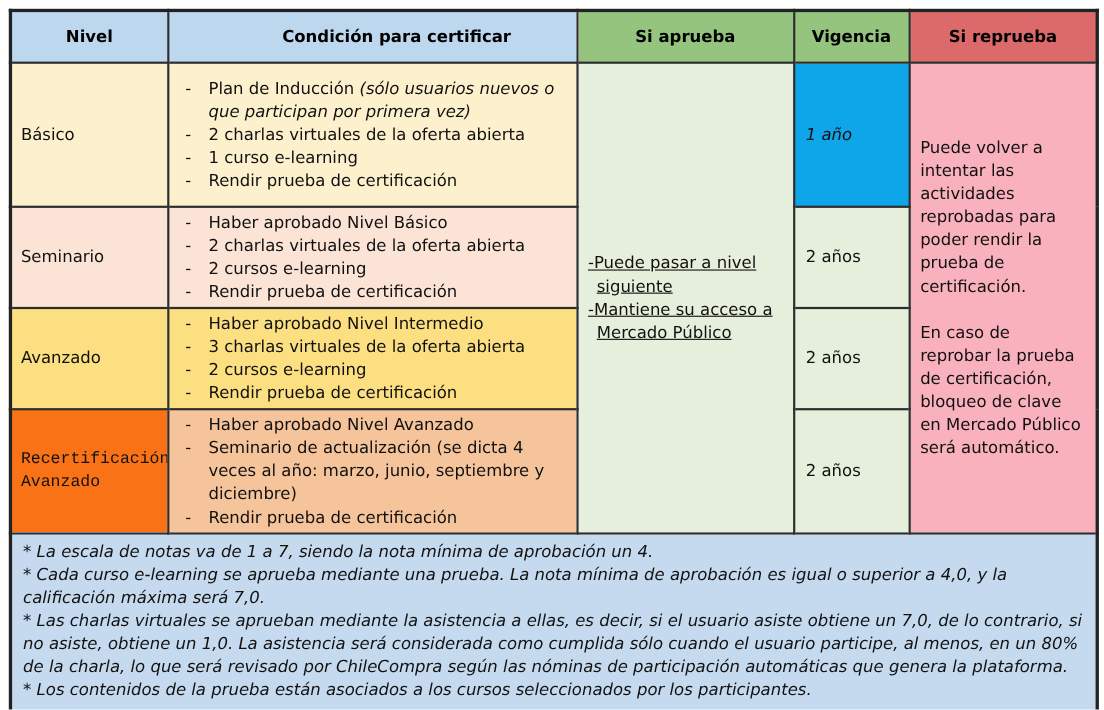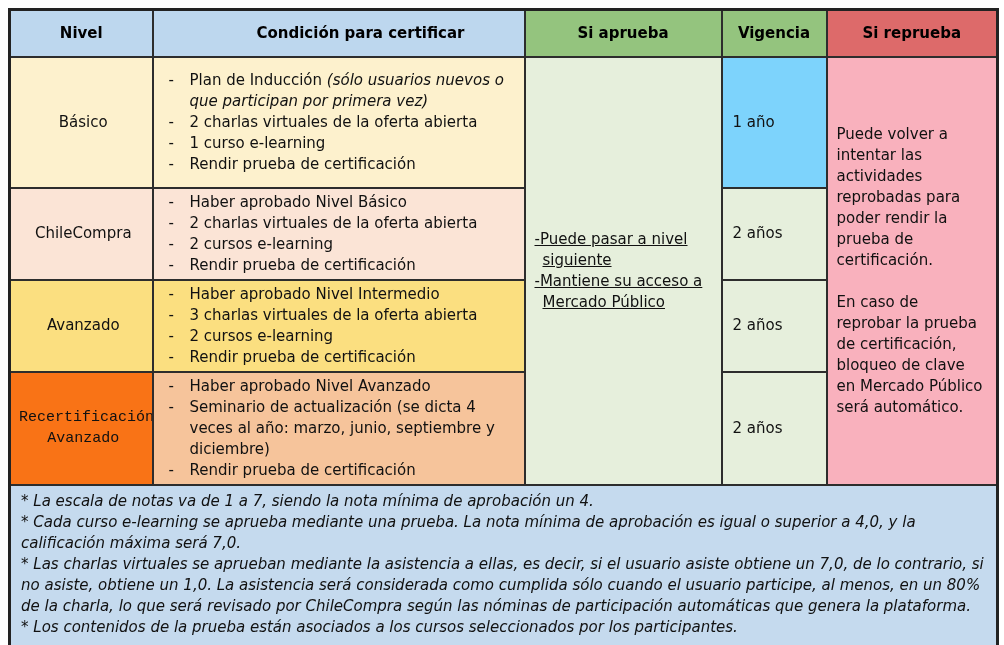--- a/index.html
+++ b/index.html
@@ -36,21 +36,21 @@
   th.hdr {
     font-weight: bold;
     font-size: 16px;
     text-align: center;
     vertical-align: middle;
     color: #000000;
     padding: 2px 4px;
   }
   td.nivel-cell {
     vertical-align: middle;
-    text-align: center;
+    text-align: left;
     padding: 2px 4px 2px 8px;
   }
   td.cond-cell {
     vertical-align: middle;
     padding: 3px 4px;
   }
   .cond-item { display: flex; }
   .cond-dash { flex: 0 0 32px; padding-left: 11px; box-sizing: border-box; }
   .cond-text { flex: 1 1 auto; }
   .seg-italic { font-style: italic; }
@@ -119,28 +119,28 @@
             </div>
             <div class="cond-item">
               <span class="cond-dash">-</span>
               <span class="cond-text"><span>Rendir prueba de certificación</span></span>
             </div>
           </td>
           <td class="sa-cell" rowspan="4" style="background: rgb(230, 239, 220);">
             <div class="sa-item">-Puede pasar a nivel siguiente</div>
             <div class="sa-item">-Mantiene su acceso a Mercado Público</div>
           </td>
-          <td class="vig-cell" style="background: #7dd3fc;">1 año</td>
+          <td class="vig-cell" style="background: #0ea5e9; font-style: italic;">1 año</td>
           <td class="sr-cell" rowspan="4" style="background: rgb(249, 177, 189);">
             <p class="sr-paragraph">Puede volver a intentar las actividades reprobadas para poder rendir la prueba de certificación.</p>
             <p class="sr-paragraph">En caso de reprobar la prueba de certificación, bloqueo de clave en Mercado Público será automático.</p>
           </td>
         </tr>
         <tr>
-          <td class="nivel-cell" style="background: rgb(251, 228, 214);">ChileCompra</td>
+          <td class="nivel-cell" style="background: rgb(251, 228, 214);">Seminario</td>
           <td class="cond-cell" style="background: rgb(251, 228, 214);">
             <div class="cond-item">
               <span class="cond-dash">-</span>
               <span class="cond-text"><span>Haber aprobado Nivel Básico</span></span>
             </div>
             <div class="cond-item">
               <span class="cond-dash">-</span>
               <span class="cond-text"><span>2 charlas virtuales de la oferta abierta</span></span>
             </div>
             <div class="cond-item">

